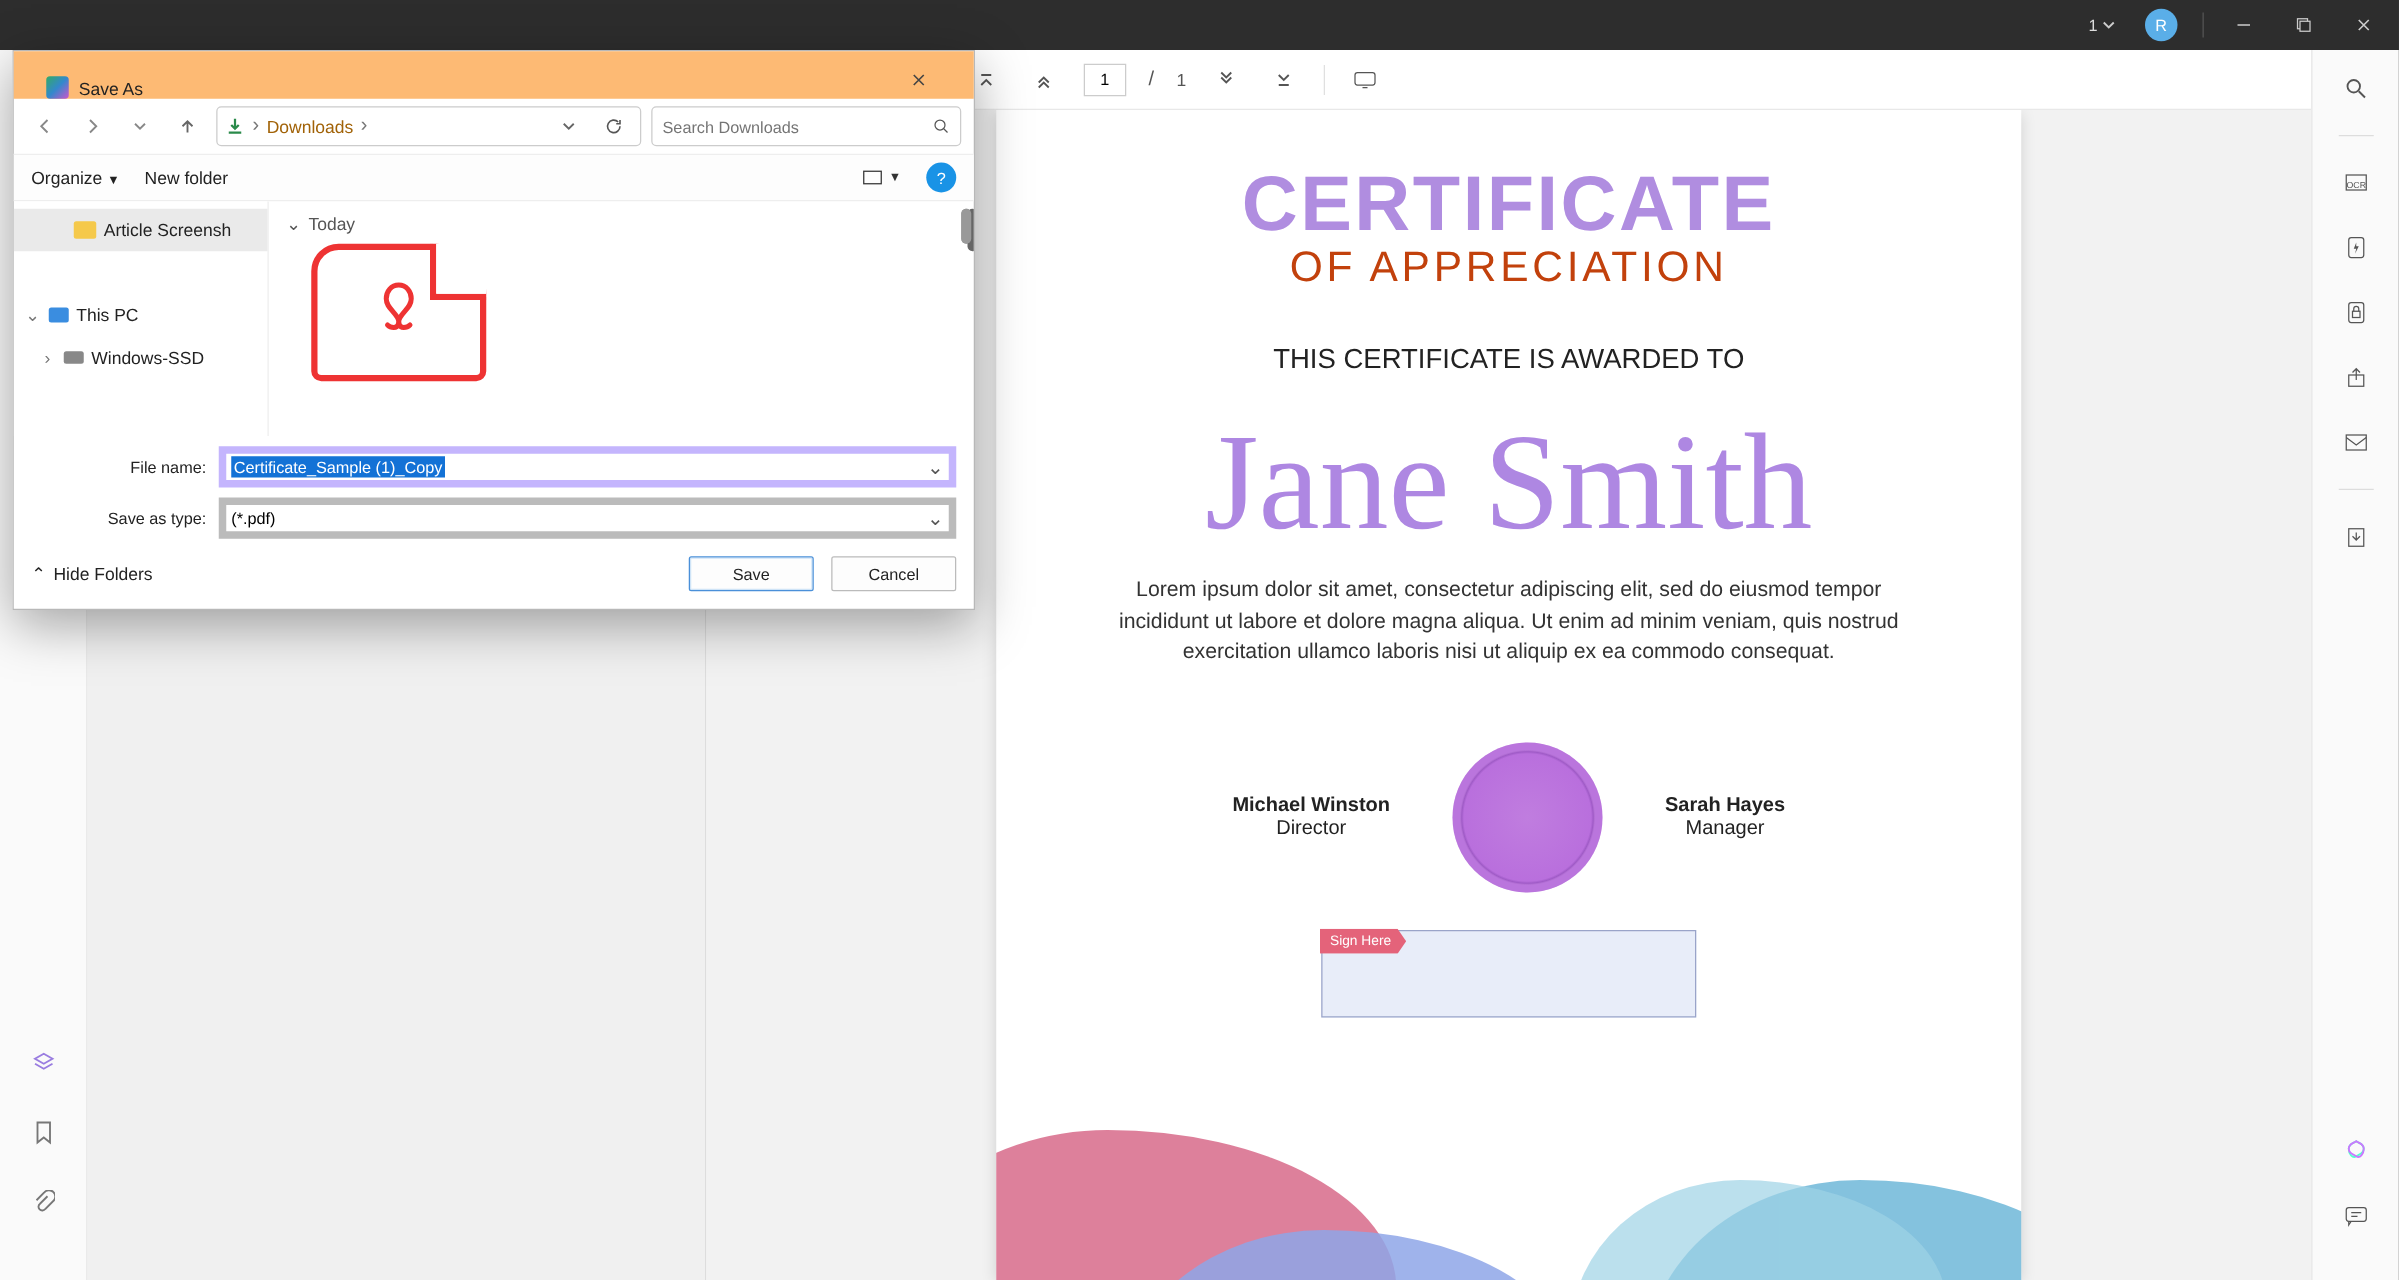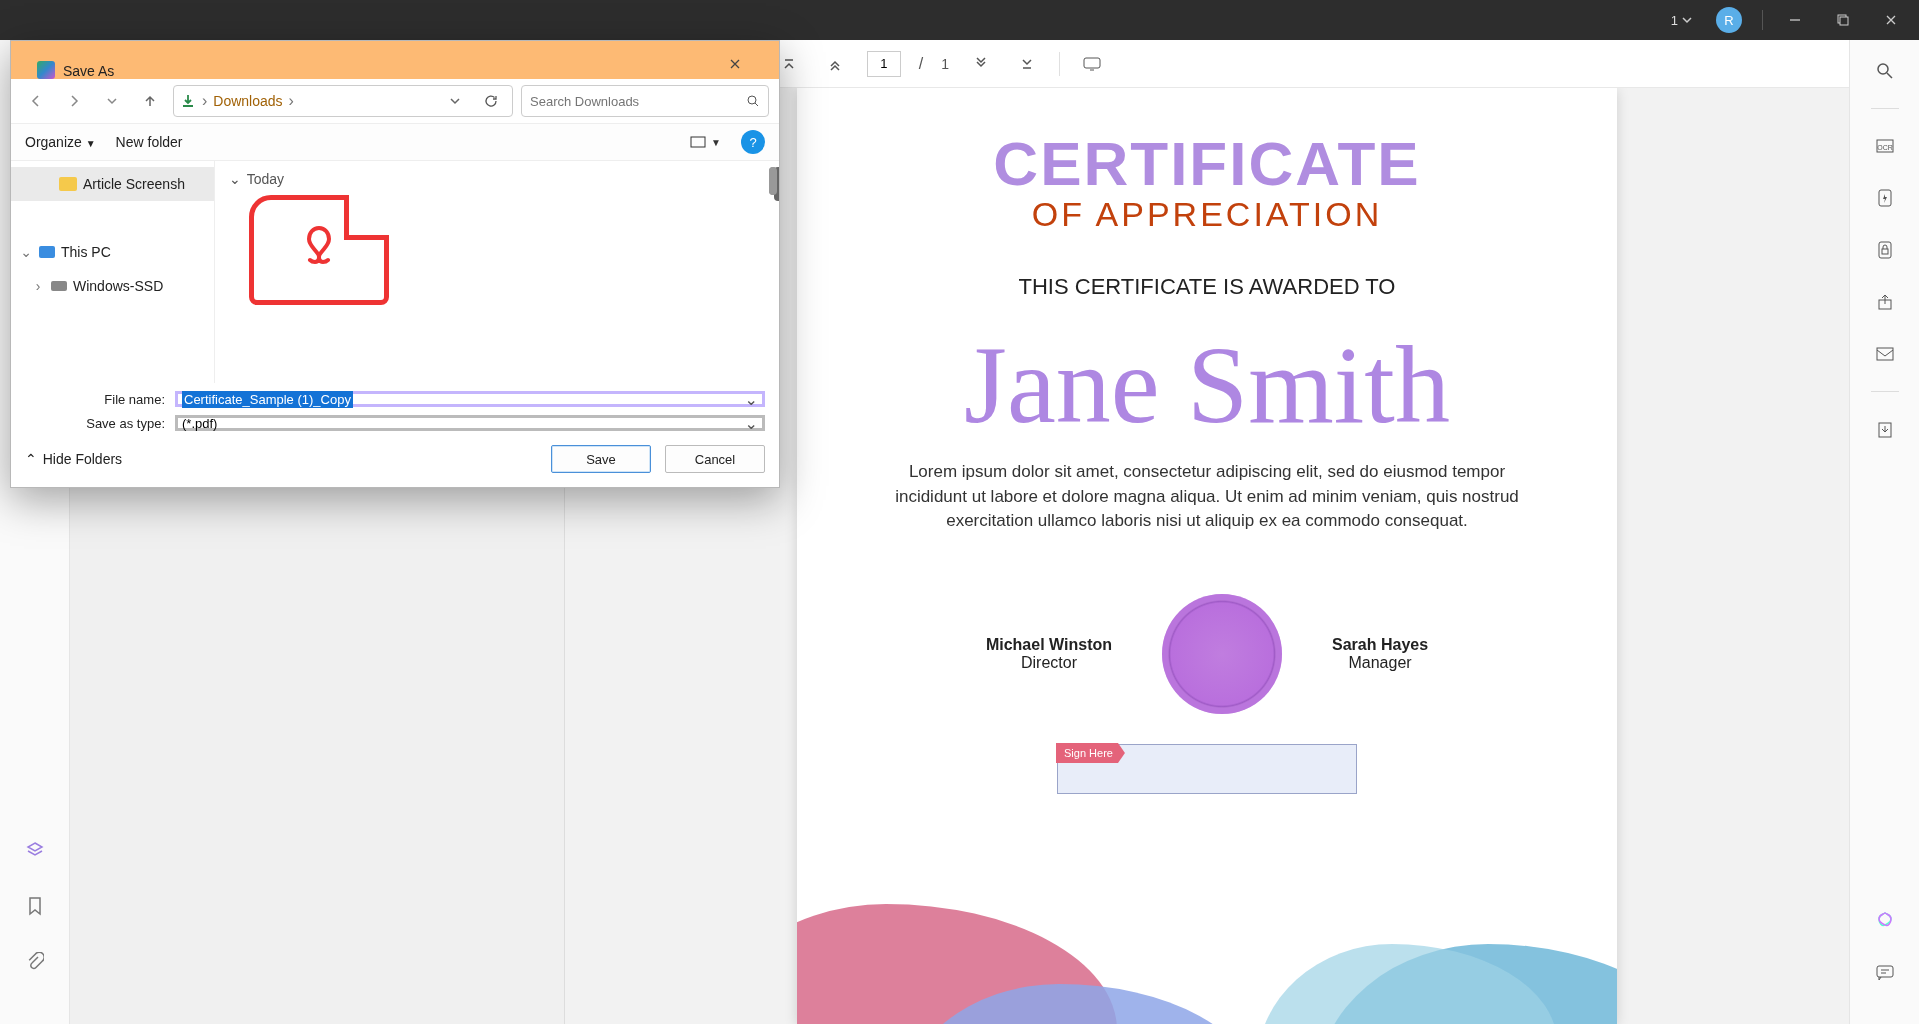--- a/index.html
+++ b/index.html
@@ -49,21 +49,21 @@
 .cert-title { font-size: 62px; font-weight: 800; color:#b08de0; letter-spacing:2px;}
 .cert-sub { font-size: 34px; color:#c2410c; letter-spacing:3px; margin-top:-4px;}
 .cert-award { font-size: 22px; color:#222; margin-top: 40px;}
 .cert-name { font-family: "Brush Script MT", cursive; font-size: 110px; color:#ae87e2; margin: 30px 0 20px; line-height:1;}
 .cert-body { font-size: 17px; color:#333; line-height:1.45; max-width: 640px; margin: 20px auto 0;}
 .sig-row { display:flex; justify-content:center; align-items:center; gap: 50px; margin-top: 60px;}
 .sig-col { text-align:center;}
 .sig-name { font-weight:700; font-size:16px; color:#222;}
 .sig-role { font-size:16px; color:#222;}
 .seal { width:120px; height:120px; border-radius:50%; background: radial-gradient(circle,#c07ddf 0%,#b96fdd 60%,#a05bc7 62%,#c07ddf 64%); box-shadow: inset 0 0 0 6px rgba(180,110,220,.5);}
-.sign-box { width:300px; height:50px; margin: 30px auto 0; border:1px solid #9aa4c9; background:#e8edf9; position:relative;}
+.sign-box { width:300px; height:70px; margin: 30px auto 0; border:1px solid #9aa4c9; background:#e8edf9; position:relative;}
 .sign-tag { position:absolute; left:-2px; top:-2px; background:#e4637a; color:#fff; font-size:11px; padding:4px 12px 4px 8px; clip-path: polygon(0 0,90% 0,100% 50%,90% 100%,0 100%);}
 .blobs { position:absolute; left:-60px; right:-60px; bottom:-120px; height:300px;}
 .blob { position:absolute; border-radius: 45% 55% 50% 50% / 55% 45% 55% 45%; opacity:.85; filter: blur(.5px);}
 
 
 .right-rail { position:absolute; right:0; top:0; bottom:0; width:70px; background:#fafafa; border-left:1px solid #e5e5e5; display:flex; flex-direction:column; align-items:center; padding-top:16px; gap:22px;}
 .right-rail .rail-btn { width:30px; height:30px; display:flex; align-items:center; justify-content:center; color:#555;}
 .right-rail .sep { width:28px; height:1px; background:#ddd;}
 .right-rail .spacer { flex:1;}
 
@@ -109,21 +109,21 @@
 .group-hdr { display:flex; align-items:center; gap:6px; color:#555; font-size:14px; margin-bottom:8px;}
 .file-thumb { width:180px; height:110px; display:flex; align-items:center; justify-content:center;}
 .pdf-ico { width:140px; height:110px; border:5px solid #e33; border-radius: 22px 22px 8px 8px; border-top-right-radius: 40px; position:relative; display:flex; align-items:center; justify-content:center;}
 .pdf-ico::before { content:""; position:absolute; top:-5px; right:-5px; width:40px; height:40px; background:#fff; border-left:5px solid #e33; border-bottom:5px solid #e33; border-top-right-radius: 12px;}
 .pdf-ico svg { width:50px; height:60px; }
 
 .scroll-thumb { position:absolute; right:2px; width:8px; height:28px; background:#999; border-radius:4px;}
 
 .dlg-fields { padding: 8px 14px 0; display:grid; grid-template-columns: 150px 1fr; row-gap:8px; align-items:center;}
 .dlg-fields label { font-size:13px; color:#222; text-align:right; padding-right:10px;}
-.combo { height:16px; border:3px solid #c4b5fd; display:flex; align-items:center; position:relative; padding:0 22px 0 4px;}
+.combo { height:33px; border:6px solid #c4b5fd; display:flex; align-items:center; position:relative; padding:0 22px 0 4px;}
 .combo.plain { border-color:#bbb;}
 .combo .sel-text { font-size:13px; }
 .combo .sel-hl { background:#1372d6; color:#fff; padding:1px 2px;}
 .combo .dd { position:absolute; right:4px; color:#555;}
 
 .dlg-footer { height:56px; display:flex; align-items:center; padding: 0 14px; gap:14px;}
 .hide-folders { display:flex; align-items:center; gap:6px; font-size:14px; color:#222;}
 .dlg-footer .spacer{flex:1;}
 .btn { width:100px; height:28px; border:1px solid #bbb; background:#fdfdfd; font-size:13px; color:#222; display:flex; align-items:center; justify-content:center; border-radius:2px;}
 .btn.primary { border-color:#4a90d9; box-shadow: inset 0 0 0 1px #cfe4f7;}

